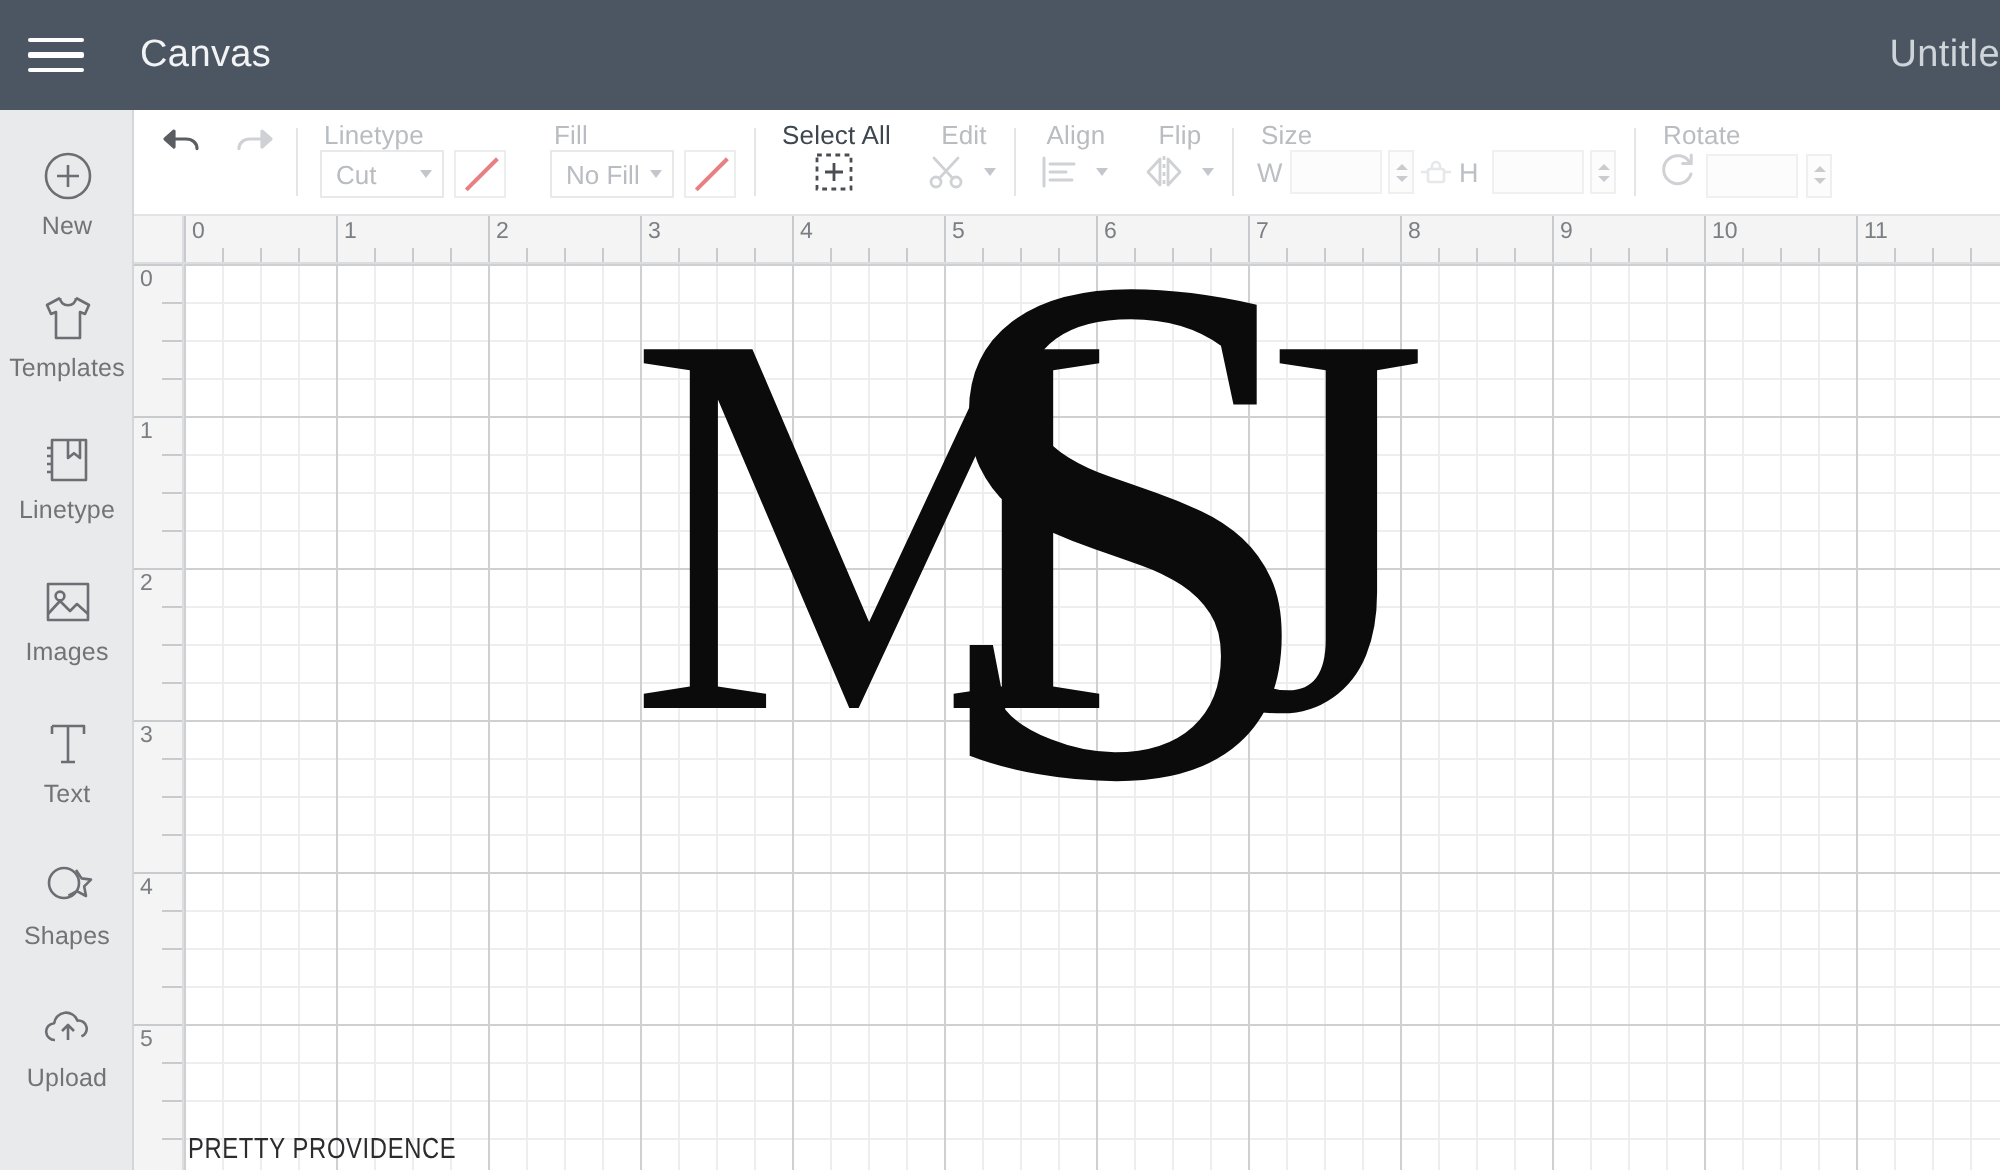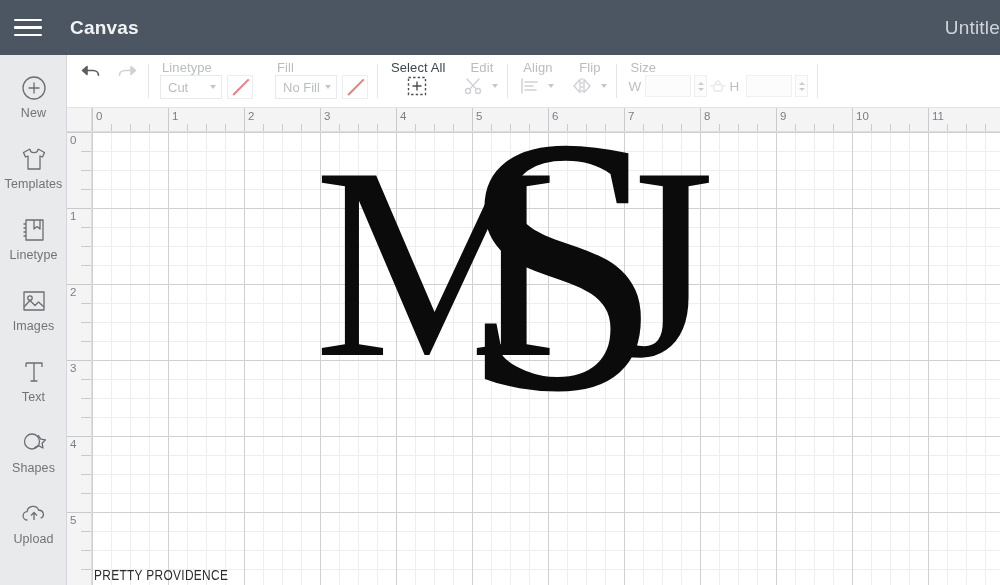--- a/index.html
+++ b/index.html
@@ -23,21 +23,21 @@
     align-items: center; justify-content: center;
     gap: 5px; cursor: pointer;
   }
   #hamburger-btn span {
     display: block; width: 28px; height: 2.5px;
     background: #ffffff; border-radius: 1px;
   }
   #canvas-title {
     color: #f2f3f4; font-size: 19px;
     margin-left: 14px; letter-spacing: .2px;
-    font-weight: 700;
+    font-weight: 400;
   }
   #project-title {
     position: absolute; right: 0; top: 17px;
     color: #cfd4d9; font-size: 19px;
     white-space: nowrap; overflow: hidden;
     letter-spacing: .2px;
   }
 
   
   #sidebar {
@@ -421,20 +421,36 @@
       <span class="wh-letter">H</span>
       <input class="num-field" type="text" value="" style="">
       <span class="stepper">
           <i class="up"></i>
           <i class="dn"></i>
         </span>
     </div>
   </div>
   <div class="vdiv"></div>
 
+  <div class="tool-group" style="padding-left:2px;">
+    <div class="tg-label">Rotate</div>
+    <div class="tg-row" style="gap:4px;">
+      <span>
+        <svg width="20" height="20" viewBox="0 0 20 20" fill="none" stroke="#cfd1d4" stroke-width="1.5" stroke-linecap="round">
+          <path d="M16 6.5A7 7 0 1 0 16.5 12"></path>
+          <path d="M16.6 2.5v4.3h-4.3"></path>
+        </svg>
+      </span>
+      <input class="num-field" type="text" value="" style="">
+      <span class="stepper">
+          <i class="up"></i>
+          <i class="dn"></i>
+        </span>
+    </div>
+  </div>
 </div>
 
 <div id="ruler-corner"></div>
 <div id="ruler-h">
     <div class="rh-tick" style="left: 0px; height: 24px;"></div>
     <div class="rh-num" style="left: 4px;">0</div>
     <div class="rh-tick" style="left: 19px; top: 16px; height: 8px;"></div>
     <div class="rh-tick" style="left: 38px; top: 16px; height: 8px;"></div>
     <div class="rh-tick" style="left: 57px; top: 16px; height: 8px;"></div>
     <div class="rh-tick" style="left: 76px; height: 24px;"></div>

